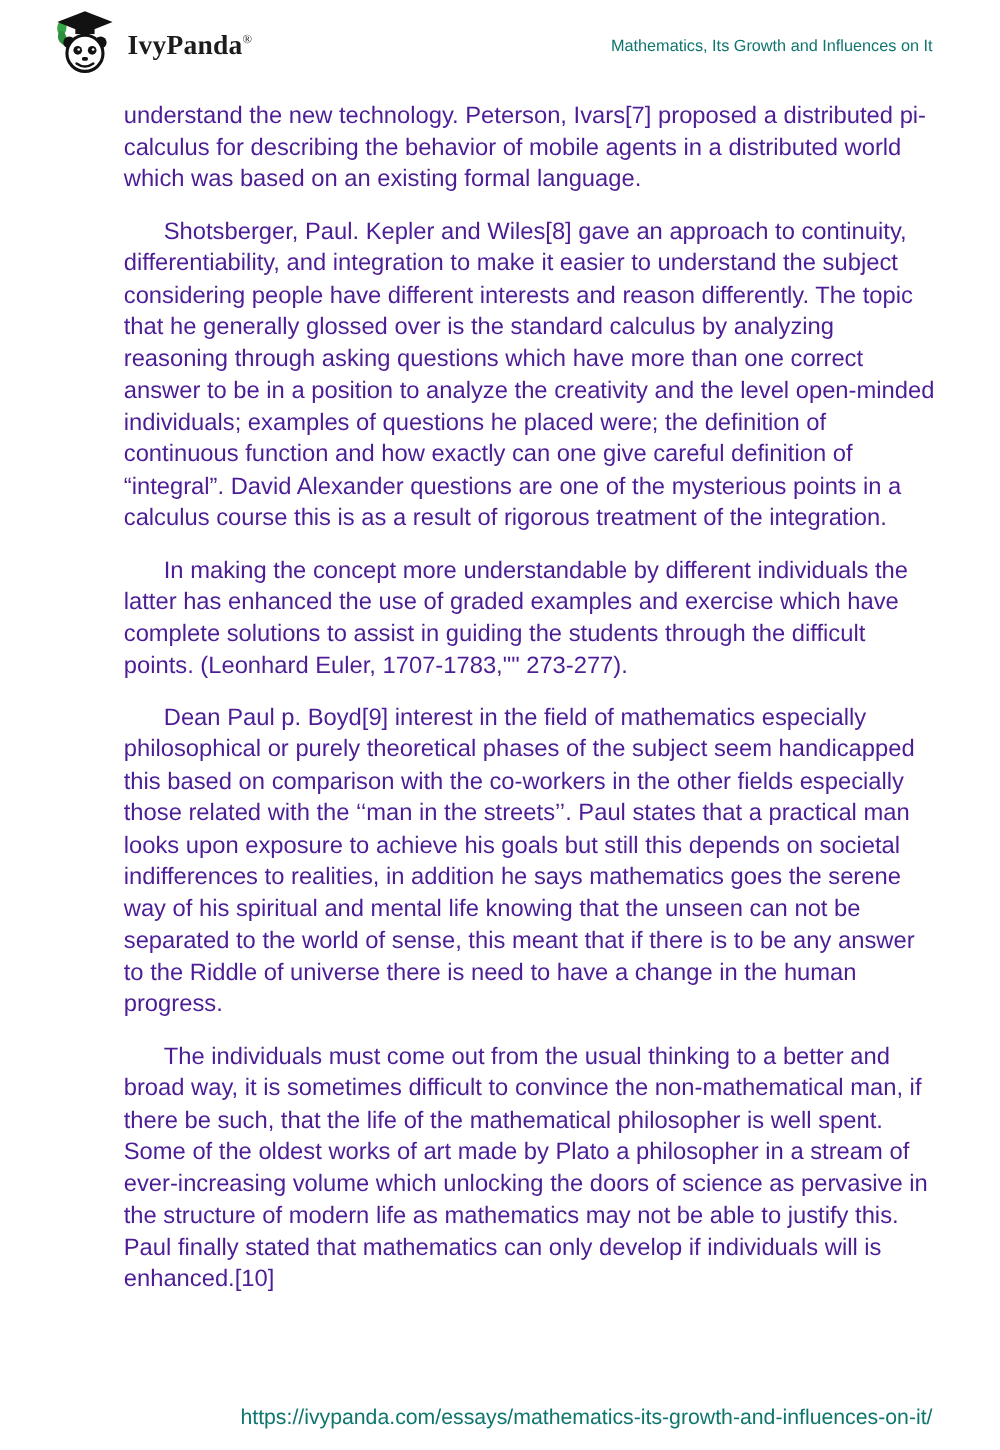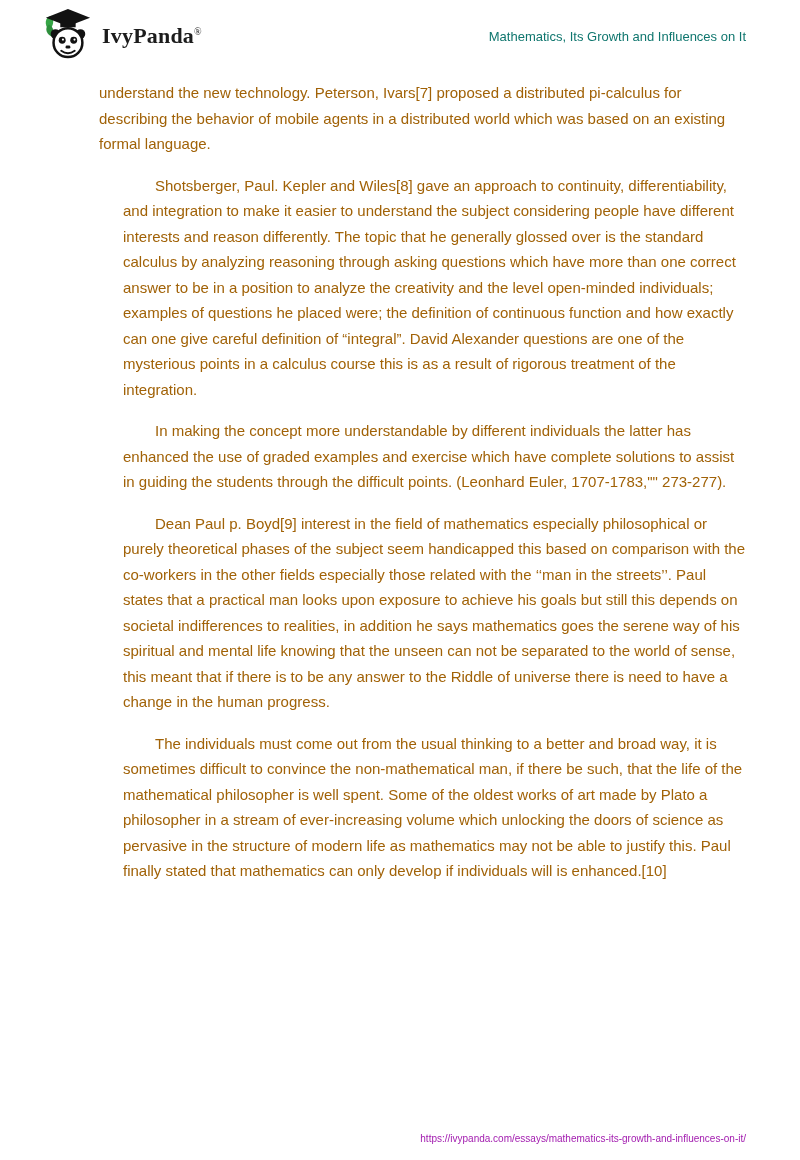--- a/index.html
+++ b/index.html
@@ -41,33 +41,33 @@
     margin-left: auto;
     font-size: 13px;
     color: #0f766e;
     text-align: right;
   }
   .content {
     margin: 16px 75px 0 75px;
     width: 650px;
   }
   .para {
-    font-size: 15px;
+    font-size: 19px;
     line-height: 25.5px;
-    color: #a16207;
+    color: #4c1d95;
     margin-bottom: 16px;
     text-align: left;
   }
-  .para.indent { text-indent: 32px; margin-left: 24px; }
+  .para.indent { text-indent: 32px; }
   .footer-url {
     position: absolute;
     right: 30px;
     bottom: 16px;
-    font-size: 10px;
-    color: #a21caf;
+    font-size: 17px;
+    color: #0f766e;
   }
 </style>
 </head>
 <body>
 
 <div class="page">
 
   <div class="header">
     <div class="logo-wrap">
       <span>

